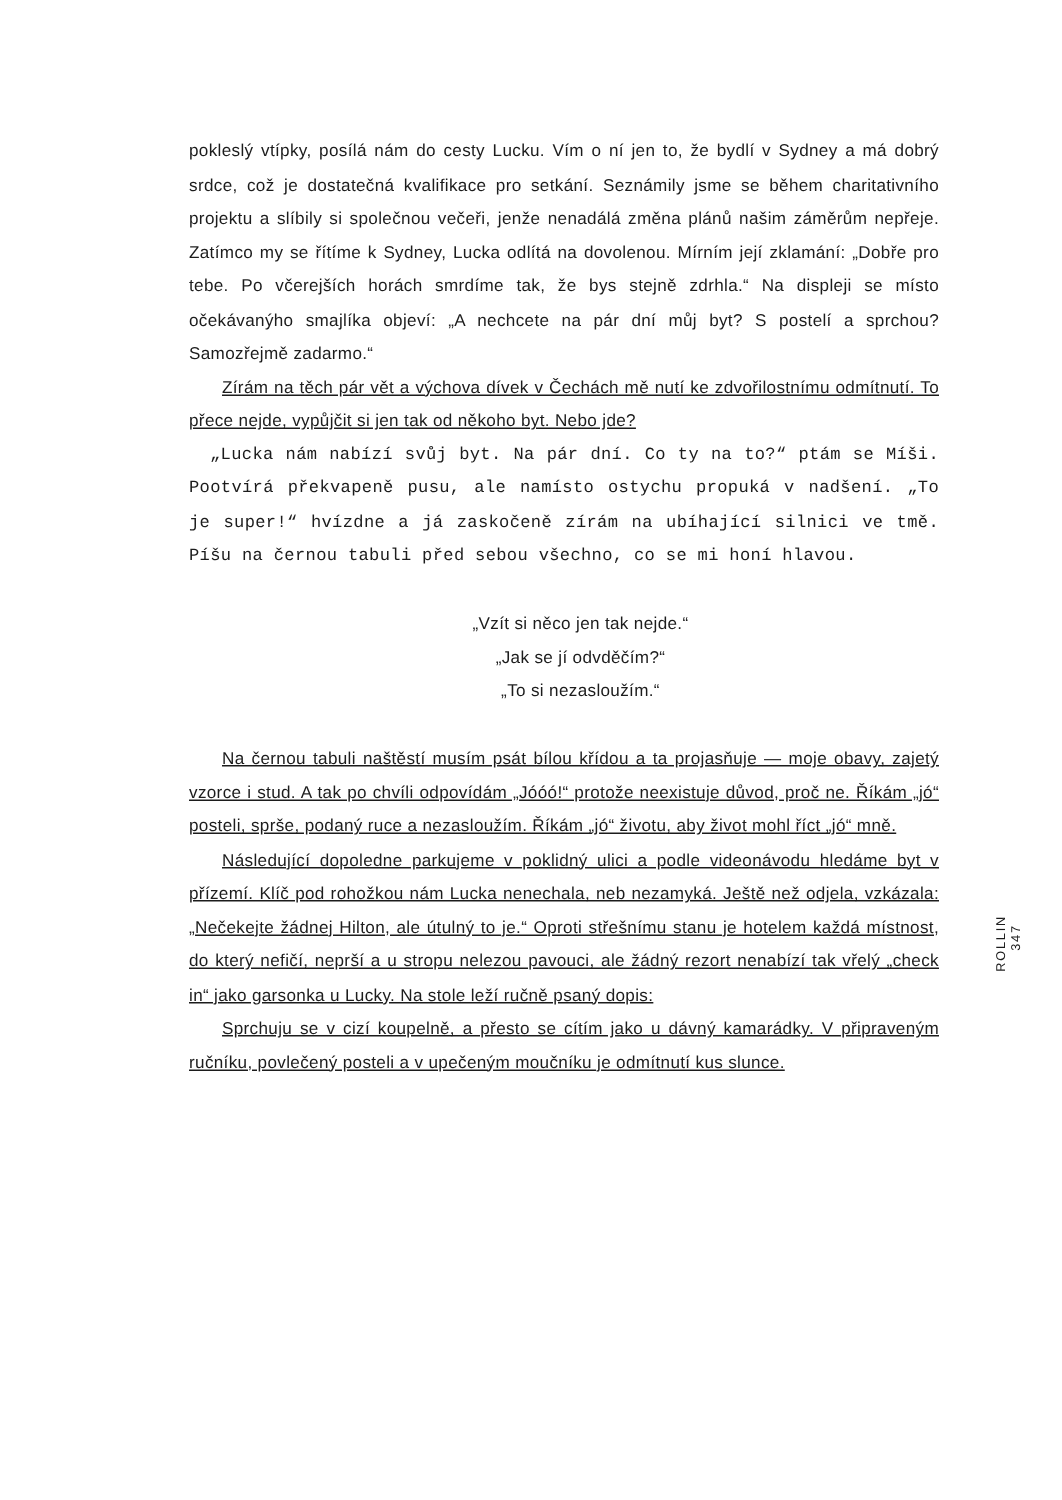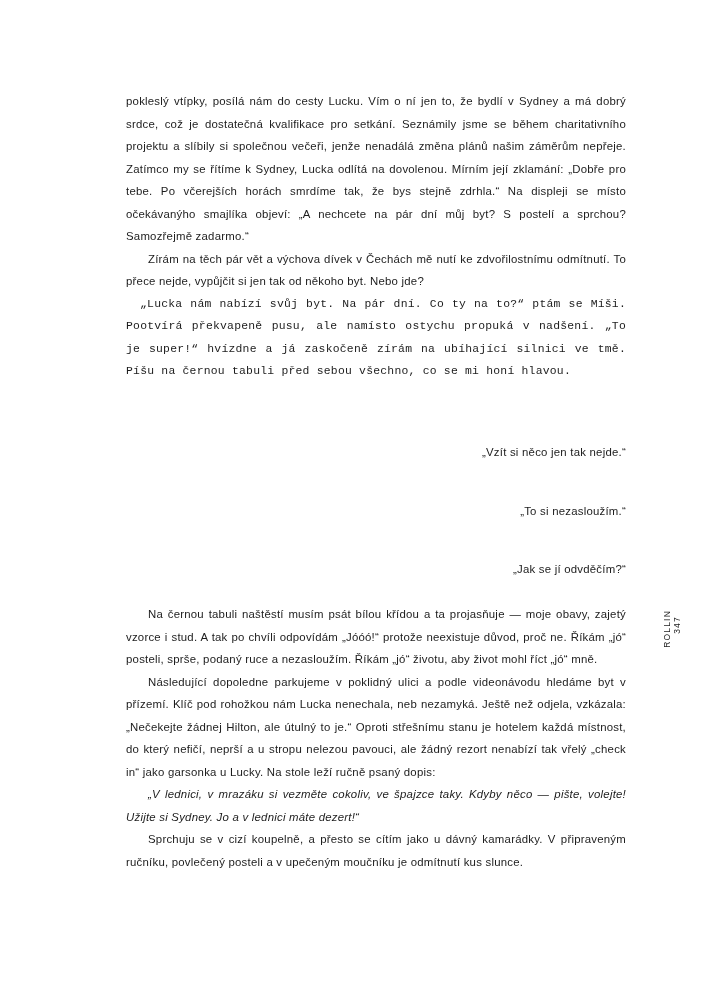--- a/index.html
+++ b/index.html
@@ -33,43 +33,43 @@
     margin: 0;
     font-size: 11.4px;
     line-height: 22.5px;
     text-align: justify;
     text-justify: inter-word;
     letter-spacing: 0.02em;
     color: #1c1c1c;
   }
   p.indent {
     text-indent: 22px;
+    text-decoration: underline;
   }
   p.indent-small {
     text-indent: 14px;
     font-family: Liberation Mono, monospace;
   }
   p.noindent {
     text-indent: 0;
   }
   p.italic {
     font-style: italic;
     text-indent: 22px;
   }
   .gap-block {
     height: 22.5px;
   }
   .quote-list {
     margin: 0;
     padding: 0;
   }
   .quote-list p {
-    text-align: right;
+    text-align: center;
     text-indent: 22px;
-    margin-top: 36px;
   }
   .folio {
     position: absolute;
     right: 26px;
     bottom: 60px;
     writing-mode: vertical-rl;
     transform: rotate(180deg);
     font-size: 8.5px;
     letter-spacing: 0.14em;
     color: #1c1c1c;
@@ -92,31 +92,30 @@
     <p class="noindent">pokleslý vtípky, posílá nám do cesty Lucku. Vím o ní jen to, že bydlí v Sydney a má dobrý srdce, což je dostatečná kvalifikace pro setkání. Seznámily jsme se během charitativního projektu a slíbily si společnou večeři, jenže nenadálá změna plánů našim záměrům nepřeje. Zatímco my se řítíme k Sydney, Lucka odlítá na dovolenou. Mírním její zklamání: „Dobře pro tebe. Po včerejších horách smrdíme tak, že bys stejně zdrhla.“ Na displeji se místo očekávanýho smajlíka objeví: „A nechcete na pár dní můj byt? S postelí a sprchou? Samozřejmě zadarmo.“</p>
 
     <p class="indent">Zírám na těch pár vět a výchova dívek v Čechách mě nutí ke zdvořilostnímu odmítnutí. To přece nejde, vypůjčit si jen tak od někoho byt. Nebo jde?</p>
 
     <p class="indent-small">„Lucka nám nabízí svůj byt. Na pár dní. Co ty na to?“ ptám se Míši. Pootvírá překvapeně pusu, ale namísto ostychu propuká v nadšení. „To je super!“ hvízdne a já zaskočeně zírám na ubíhající silnici ve tmě. Píšu na černou tabuli před sebou všechno, co se mi honí hlavou.</p>
 
     <div class="gap-block"></div>
 
     <div class="quote-list">
       <p>„Vzít si něco jen tak nejde.“</p>
+      <p>„Jak se jí odvděčím?“</p>
       <p>„To si nezasloužím.“</p>
-      <p>„Jak se jí odvděčím?“</p>
     </div>
 
     <div class="gap-block"></div>
 
     <p class="indent">Na černou tabuli naštěstí musím psát bílou křídou a ta projasňuje — moje obavy, zajetý vzorce i stud. A tak po chvíli odpovídám „Jóóó!“ protože neexistuje důvod, proč ne. Říkám „jó“ posteli, sprše, podaný ruce a nezasloužím. Říkám „jó“ životu, aby život mohl říct „jó“ mně.</p>
 
     <p class="indent">Následující dopoledne parkujeme v poklidný ulici a podle videonávodu hledáme byt v přízemí. Klíč pod rohožkou nám Lucka nenechala, neb nezamyká. Ještě než odjela, vzkázala: „Nečekejte žádnej Hilton, ale útulný to je.“ Oproti střešnímu stanu je hotelem každá místnost, do který nefičí, neprší a u stropu nelezou pavouci, ale žádný rezort nenabízí tak vřelý „check in“ jako garsonka u Lucky. Na stole leží ručně psaný dopis:</p>
 
-    <p class="italic">„V lednici, v mrazáku si vezměte cokoliv, ve špajzce taky. Kdyby něco — pište, volejte! Užijte si Sydney. Jo a v lednici máte dezert!“</p>
 
     <p class="indent">Sprchuju se v cizí koupelně, a přesto se cítím jako u dávný kamarádky. V připraveným ručníku, povlečený posteli a v upečeným moučníku je odmítnutí kus slunce.</p>
 
   </div>
 
   <div class="folio">
     <span class="label">ROLLIN</span>
     <span class="num">347</span>
   </div>
 

